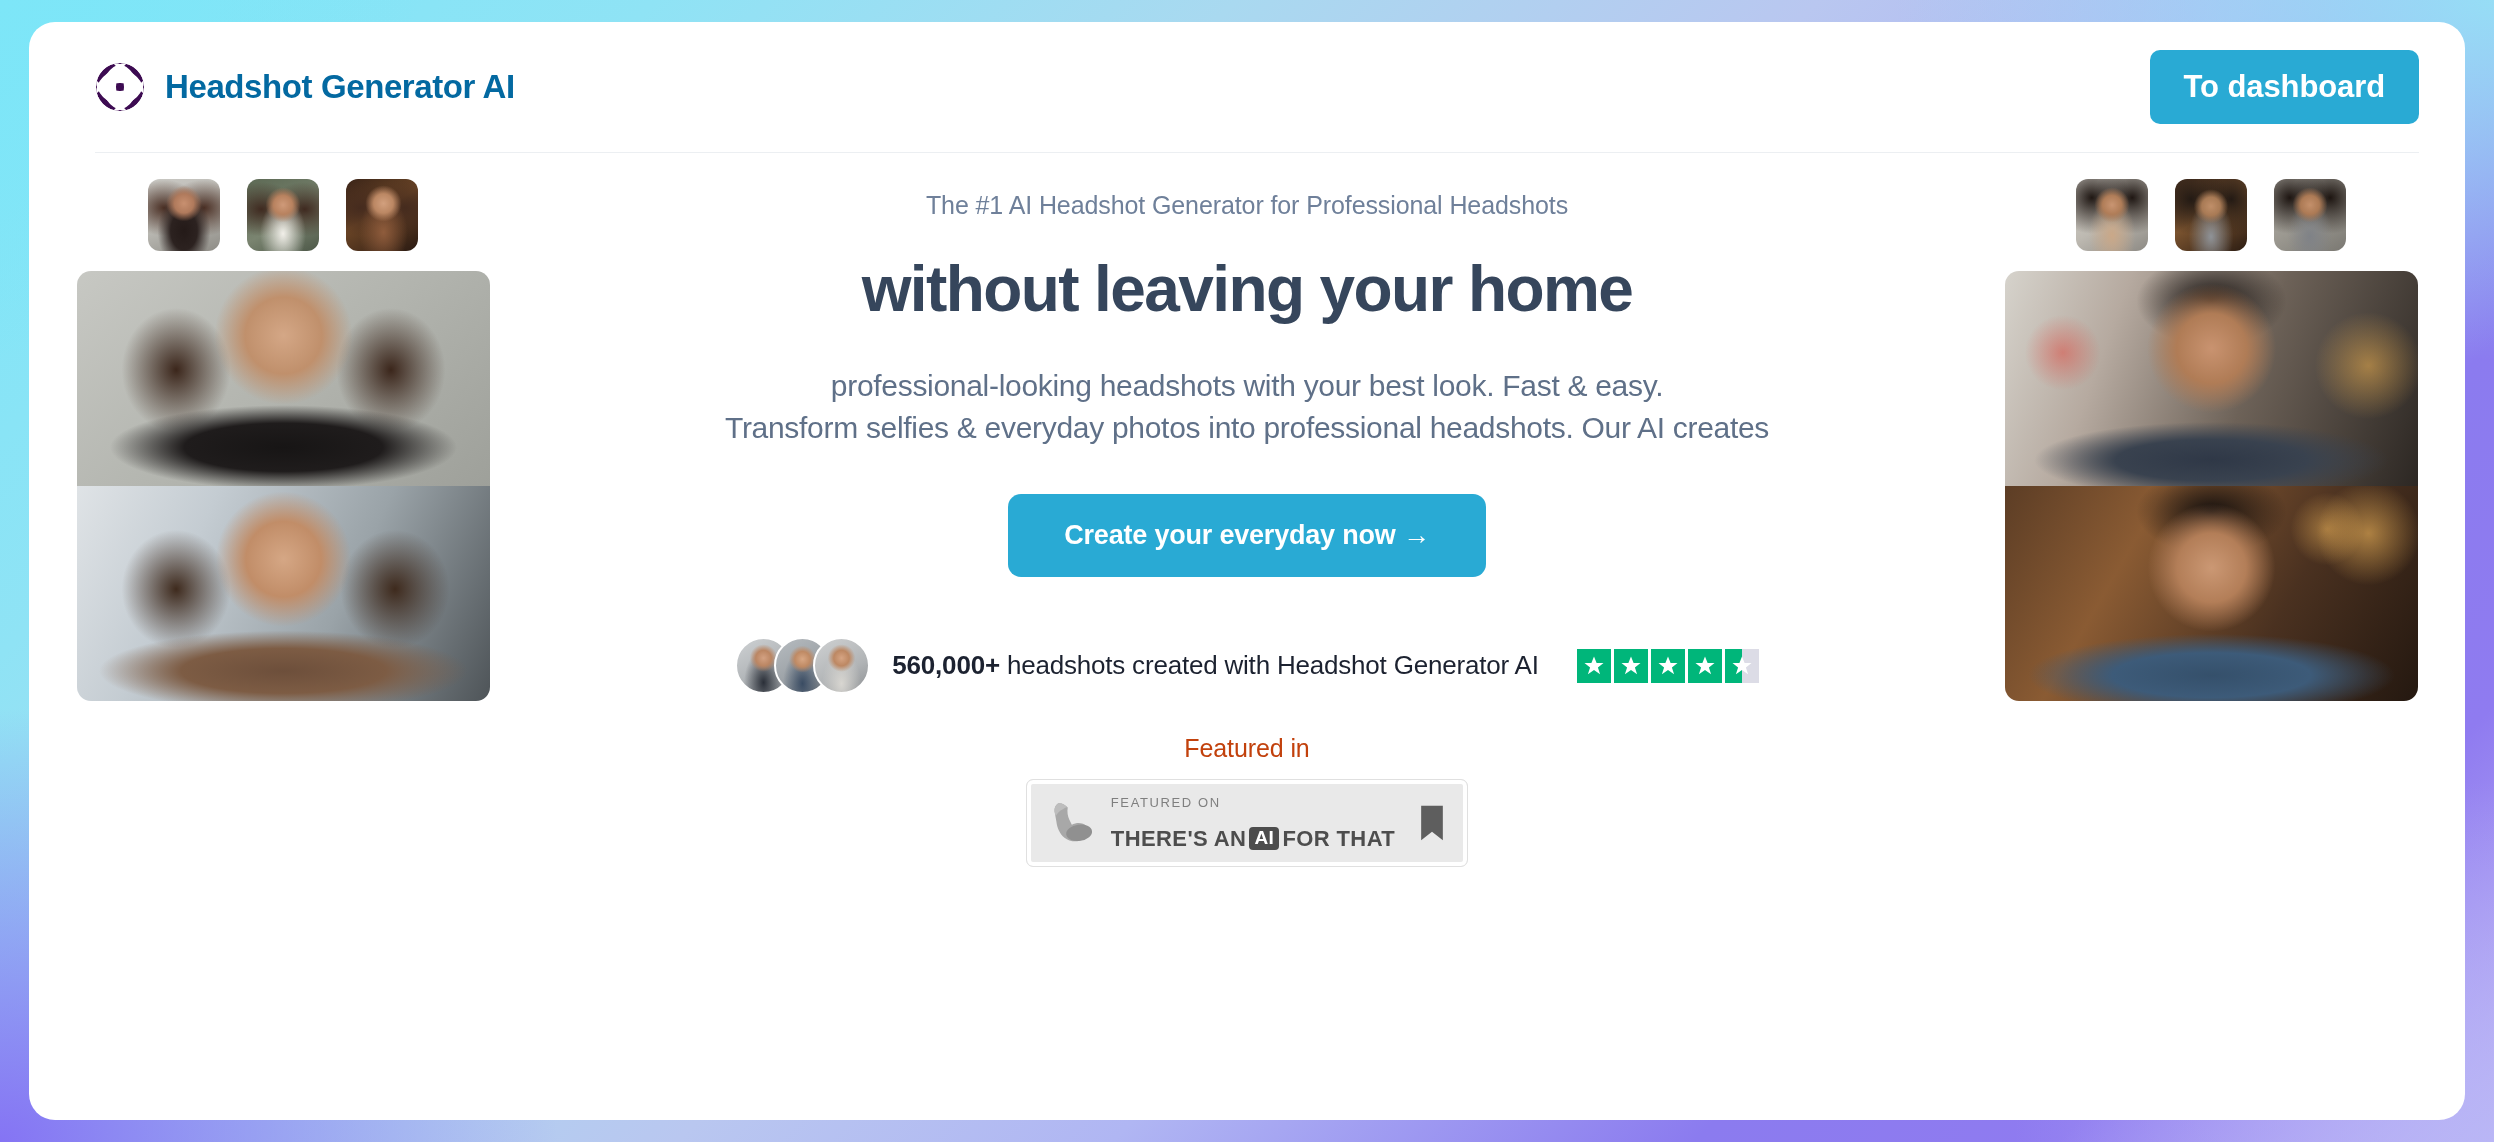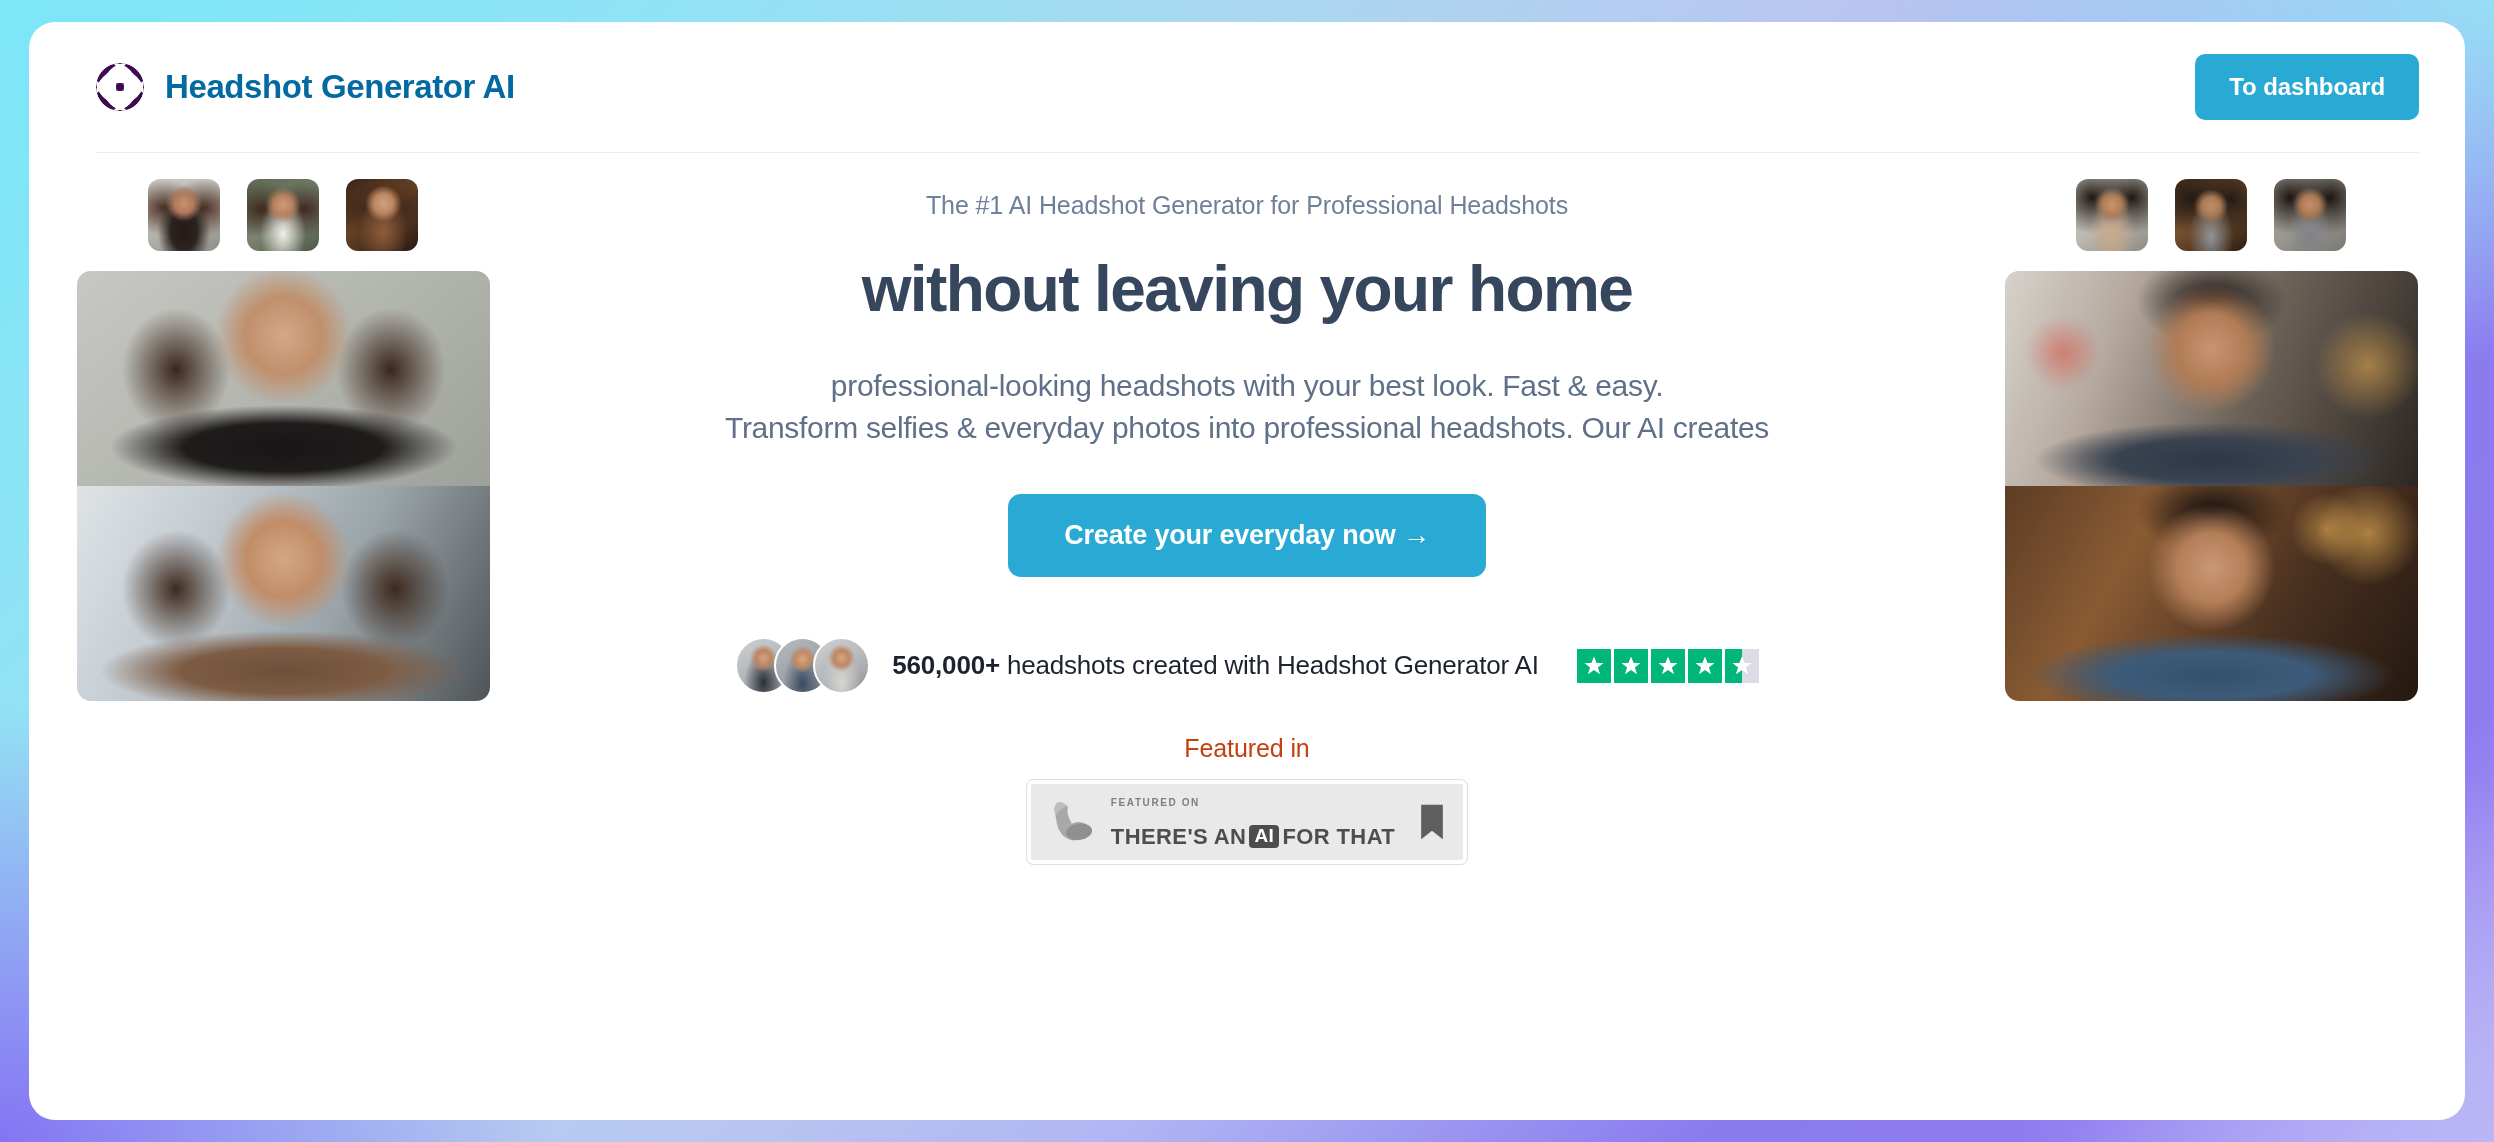--- a/index.html
+++ b/index.html
@@ -64,21 +64,21 @@
   .brand-name {
     font-size:33px;
     font-weight:bold;
     color:#0369a1;
     letter-spacing:-0.4px;
     white-space:nowrap;
   }
   .dashboard-btn {
     background:#29aad4;
     color:#ffffff;
-    font-size:24px;
+    font-size:31px;
     font-weight:bold;
     border:none;
     border-radius:10px;
     padding:19px 34px;
     cursor:pointer;
     font-family:"Liberation Sans", sans-serif;
     letter-spacing:-0.1px;
     white-space:nowrap;
   }
   .header-divider {
@@ -255,22 +255,22 @@
   .badge-inner {
     display:flex;
     align-items:center;
     gap:14px;
     background:#e9e9e9;
     padding:6px 8px;
   }
   .badge-arm { width:52px; height:52px; display:block; flex:0 0 auto; }
   .badge-text { text-align:left; }
   .badge-top {
-    font-size:10px;
-    font-weight:bold;
+    font-size:13px;
+    font-weight:normal;
     color:#7f7f7f;
     letter-spacing:1.6px;
     line-height:1.1;
     margin-bottom:17px;
   }
   .badge-main {
     font-size:22px;
     font-weight:bold;
     color:#4d4d4d;
     letter-spacing:0.4px;

